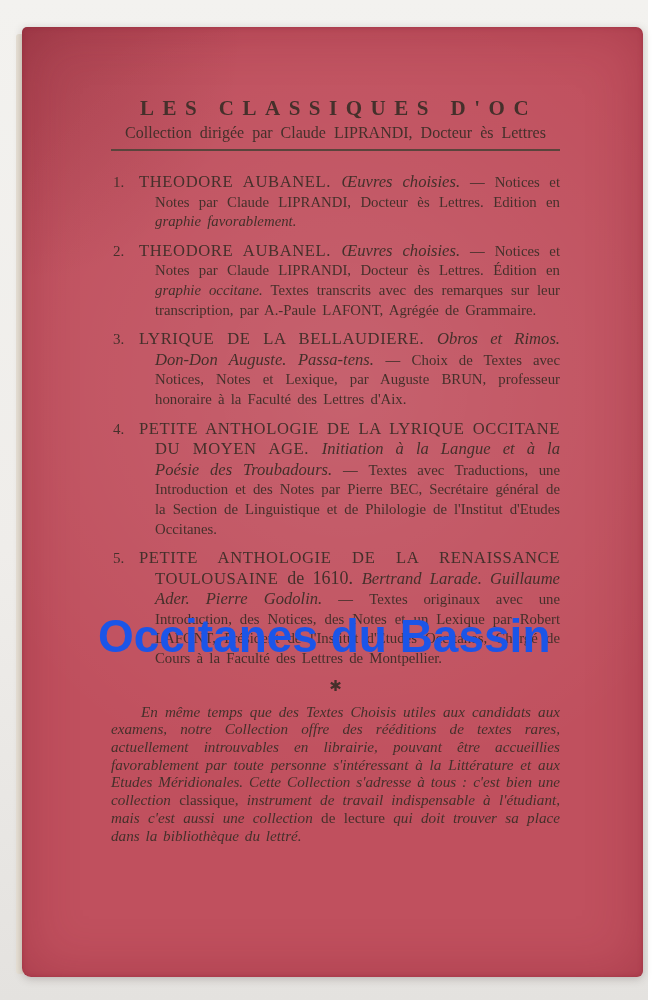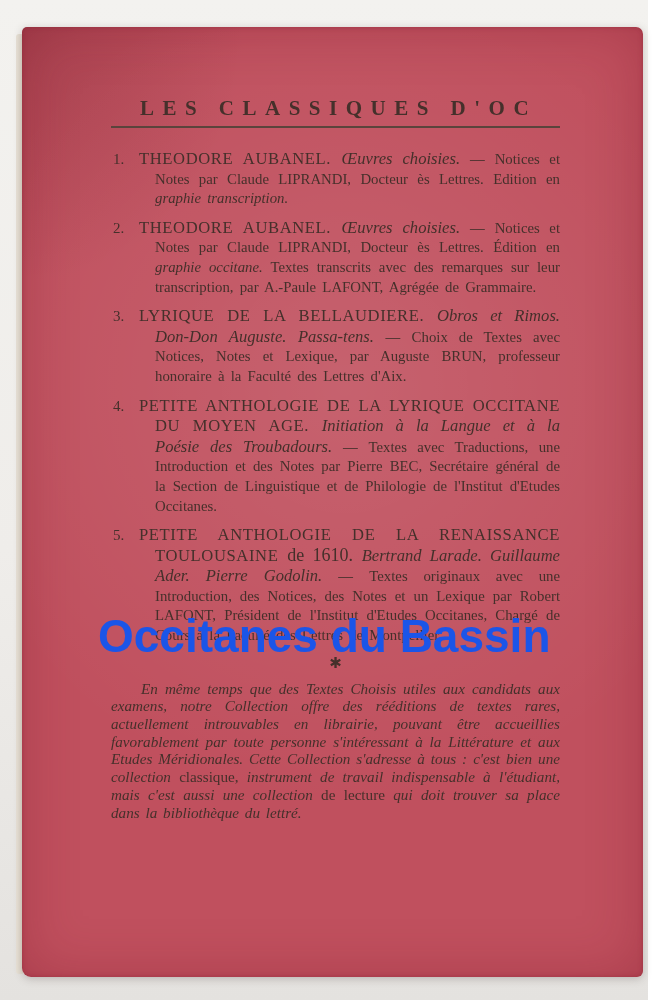--- a/index.html
+++ b/index.html
@@ -60,25 +60,26 @@
 </head>
 <body>
 
 <div class="photo">
   <div class="page-edge"></div>
 
   <div class="book">
     <div class="content">
 
       <div class="h-title">LES CLASSIQUES D'OC</div>
+      <div class="h-dir">Collection dirigée par Claude LIPRANDI, Docteur ès Lettres</div>
       <hr class="h-rule">
 
       <div class="items">
         <div class="item">
-          <span class="num">1.</span><span><span class="seg-caps">THEODORE AUBANEL. </span><span class="seg-tital">Œuvres choisies. — </span><span class="seg-desc">Notices et Notes par Claude LIPRANDI, Docteur ès Lettres. Edition en </span><span class="seg-dital">graphie transcription.</span></span>
+          <span class="num">1.</span><span><span class="seg-caps">THEODORE AUBANEL. </span><span class="seg-tital">Œuvres choisies. — </span><span class="seg-desc">Notices et Notes par Claude LIPRANDI, Docteur ès Lettres. Edition en </span><span class="seg-dital">graphie favorablement.</span></span>
         </div>
         <div class="item">
           <span class="num">2.</span><span><span class="seg-caps">THEODORE AUBANEL. </span><span class="seg-tital">Œuvres choisies. — </span><span class="seg-desc">Notices et Notes par Claude LIPRANDI, Docteur ès Lettres. Édition en </span><span class="seg-dital">graphie occitane.</span><span class="seg-desc"> Textes transcrits avec des remarques sur leur transcription, par A.-Paule LAFONT, Agrégée de Grammaire.</span></span>
         </div>
         <div class="item">
           <span class="num">3.</span><span><span class="seg-caps">LYRIQUE DE LA BELLAUDIERE. </span><span class="seg-tital">Obros et Rimos. Don-Don Auguste. Passa-tens. — </span><span class="seg-desc">Choix de Textes avec Notices, Notes et Lexique, par Auguste BRUN, professeur honoraire à la Faculté des Lettres d'Aix.</span></span>
         </div>
         <div class="item">
           <span class="num">4.</span><span><span class="seg-caps">PETITE ANTHOLOGIE DE LA LYRIQUE OCCITANE DU MOYEN AGE. </span><span class="seg-tital">Initiation à la Langue et à la Poésie des Troubadours. — </span><span class="seg-desc">Textes avec Traductions, une Introduction et des Notes par Pierre BEC, Secrétaire général de la Section de Linguistique et de Philologie de l'Institut d'Etudes Occitanes.</span></span>
         </div>

